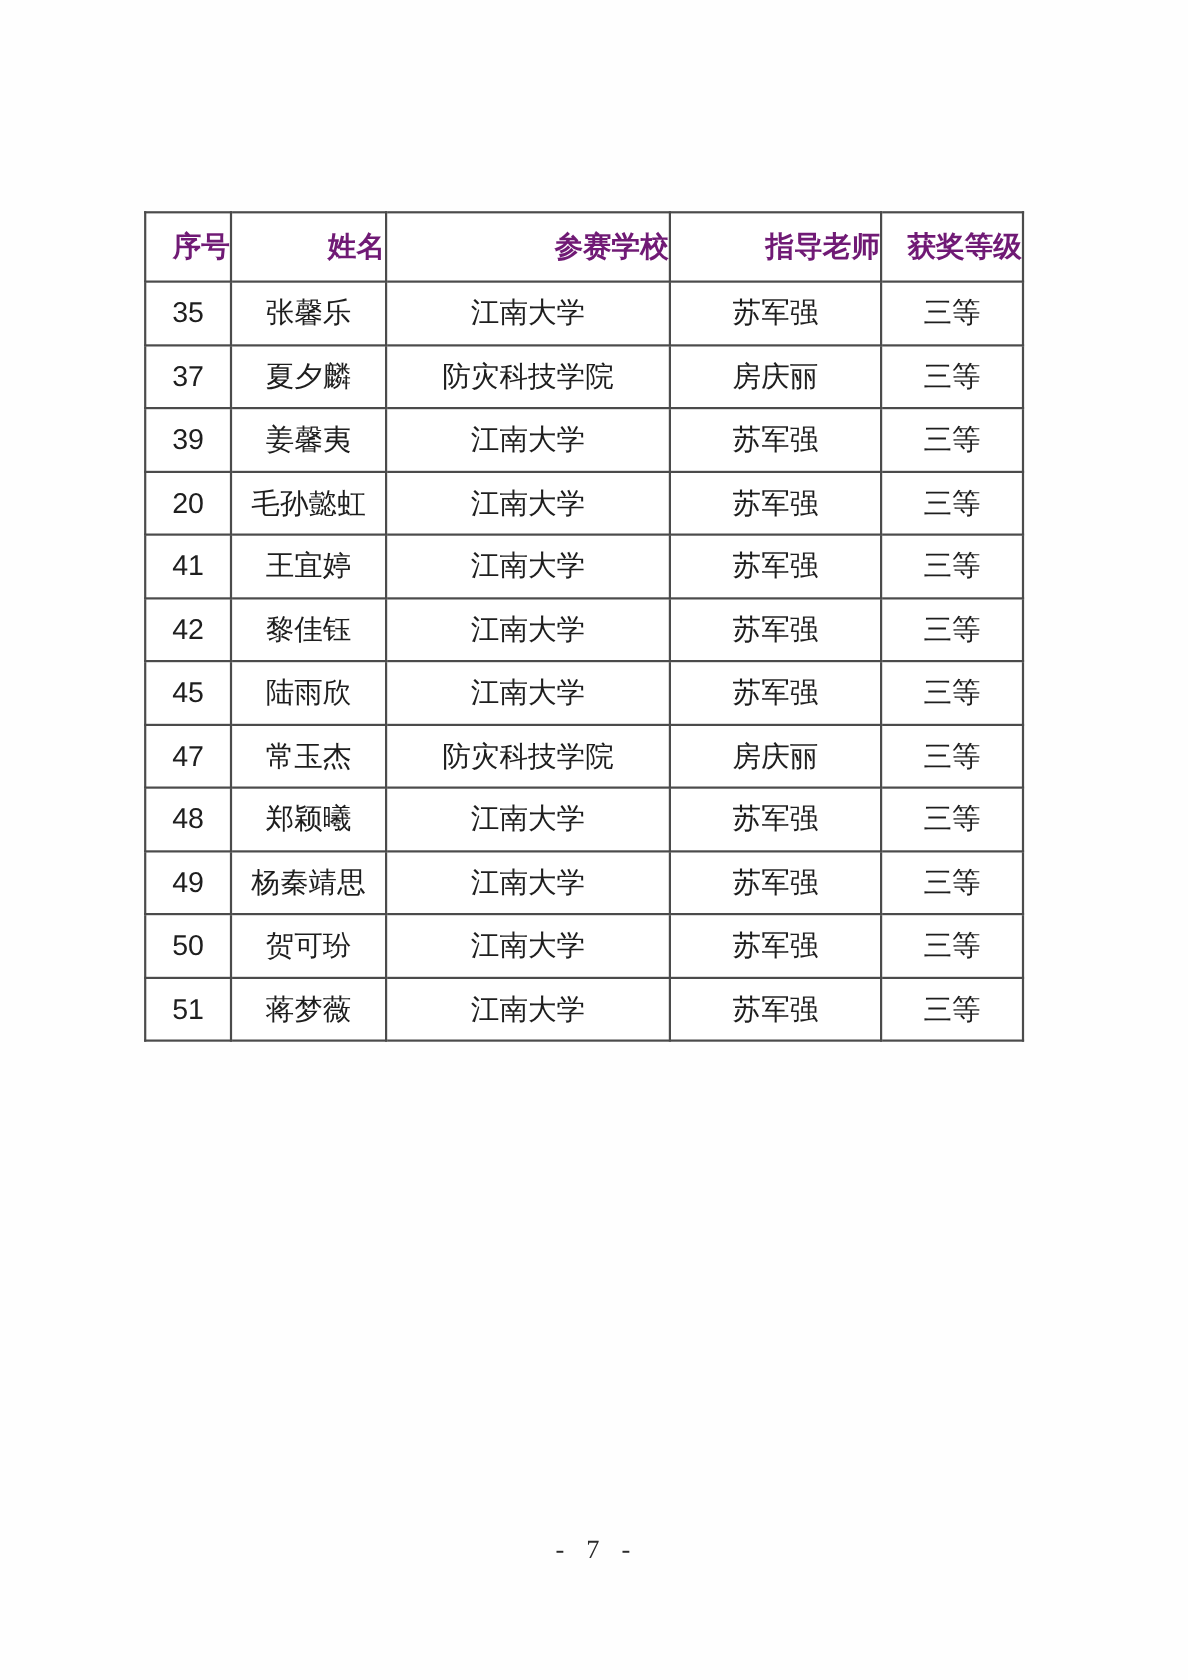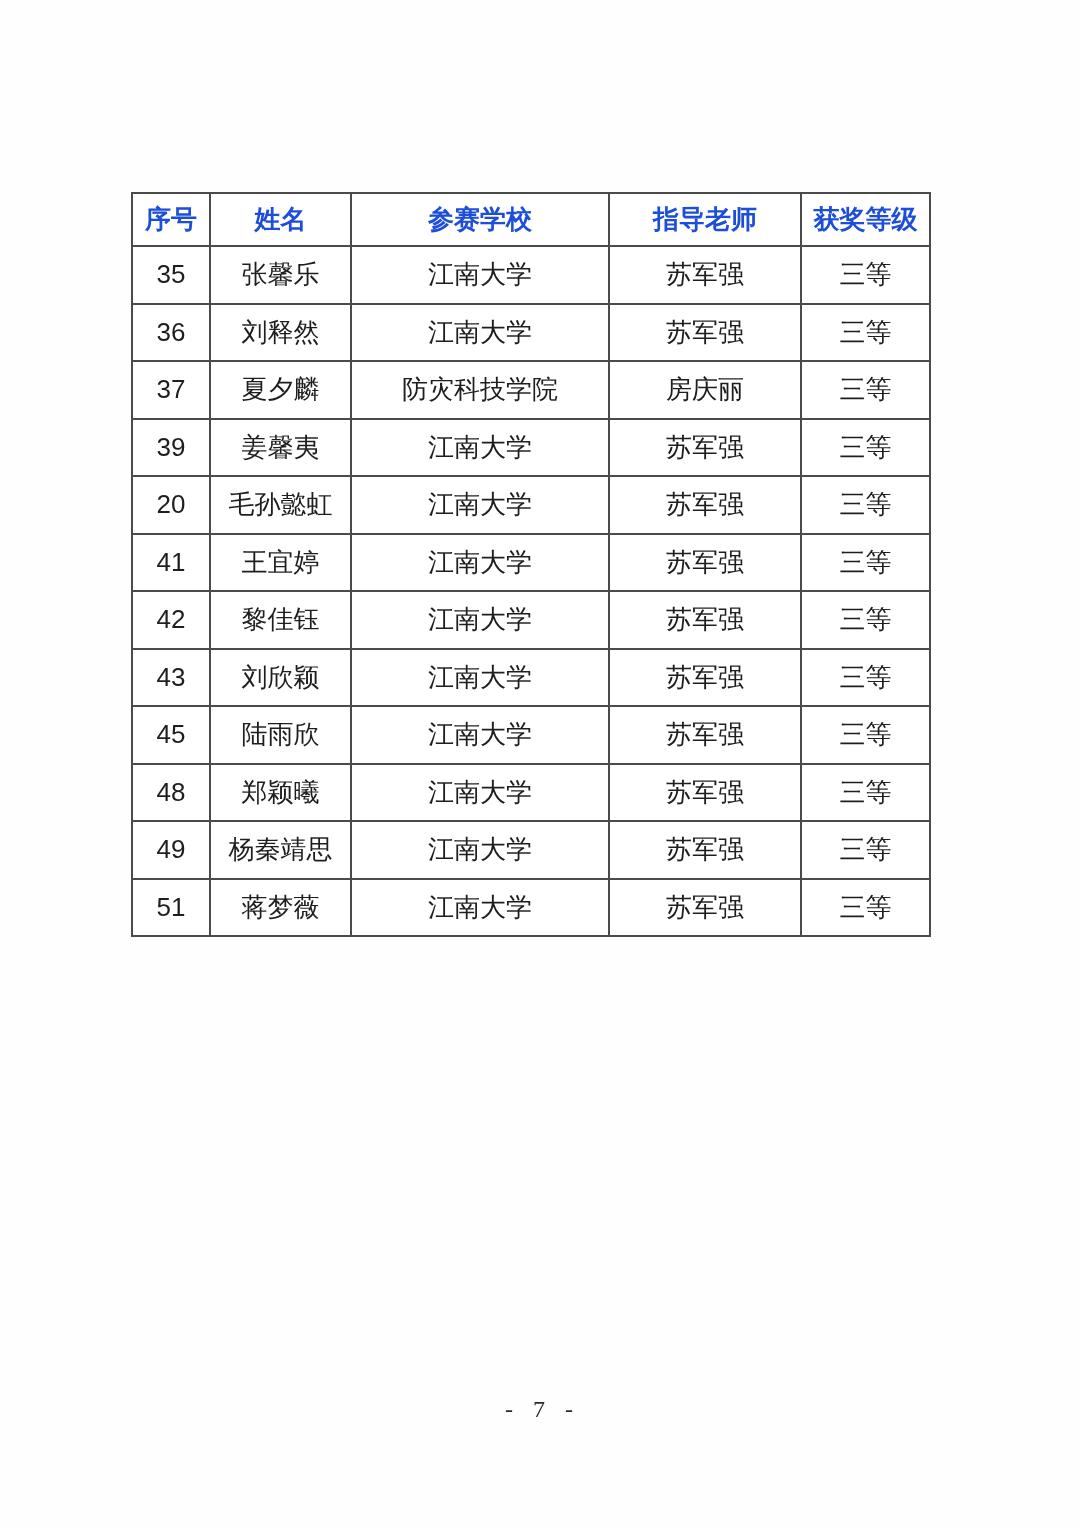--- a/index.html
+++ b/index.html
@@ -35,23 +35,24 @@
     border: 2px solid #4b4b4b;
     text-align: center;
     vertical-align: middle;
     color: #1e1e1e;
     font-size: 26px;
     overflow: hidden;
     white-space: nowrap;
   }
 
   table.award-table thead th {
-    height: 53px;
+    height: 63px;
     font-weight: bold;
-    color: #1d4ed8;
+    color: #701a75;
+    text-align: right;
   }
 
   table.award-table tbody td {
     height: 57.5px;
     font-weight: normal;
   }
 
   .col-no     { width: 78px;  }
   .col-name   { width: 141px; }
   .col-school { width: 258px; }
@@ -95,27 +96,20 @@
     </thead>
     <tbody>
         <tr>
           <td>35</td>
           <td>张馨乐</td>
           <td>江南大学</td>
           <td>苏军强</td>
           <td>三等</td>
         </tr>
         <tr>
-          <td>36</td>
-          <td>刘释然</td>
-          <td>江南大学</td>
-          <td>苏军强</td>
-          <td>三等</td>
-        </tr>
-        <tr>
           <td>37</td>
           <td>夏夕麟</td>
           <td>防灾科技学院</td>
           <td>房庆丽</td>
           <td>三等</td>
         </tr>
         <tr>
           <td>39</td>
           <td>姜馨夷</td>
           <td>江南大学</td>
@@ -137,43 +131,50 @@
           <td>三等</td>
         </tr>
         <tr>
           <td>42</td>
           <td>黎佳钰</td>
           <td>江南大学</td>
           <td>苏军强</td>
           <td>三等</td>
         </tr>
         <tr>
-          <td>43</td>
-          <td>刘欣颖</td>
+          <td>45</td>
+          <td>陆雨欣</td>
           <td>江南大学</td>
           <td>苏军强</td>
           <td>三等</td>
         </tr>
         <tr>
-          <td>45</td>
-          <td>陆雨欣</td>
-          <td>江南大学</td>
-          <td>苏军强</td>
+          <td>47</td>
+          <td>常玉杰</td>
+          <td>防灾科技学院</td>
+          <td>房庆丽</td>
           <td>三等</td>
         </tr>
         <tr>
           <td>48</td>
           <td>郑颖曦</td>
           <td>江南大学</td>
           <td>苏军强</td>
           <td>三等</td>
         </tr>
         <tr>
           <td>49</td>
           <td>杨秦靖思</td>
+          <td>江南大学</td>
+          <td>苏军强</td>
+          <td>三等</td>
+        </tr>
+        <tr>
+          <td>50</td>
+          <td>贺可玢</td>
           <td>江南大学</td>
           <td>苏军强</td>
           <td>三等</td>
         </tr>
         <tr>
           <td>51</td>
           <td>蒋梦薇</td>
           <td>江南大学</td>
           <td>苏军强</td>
           <td>三等</td>

